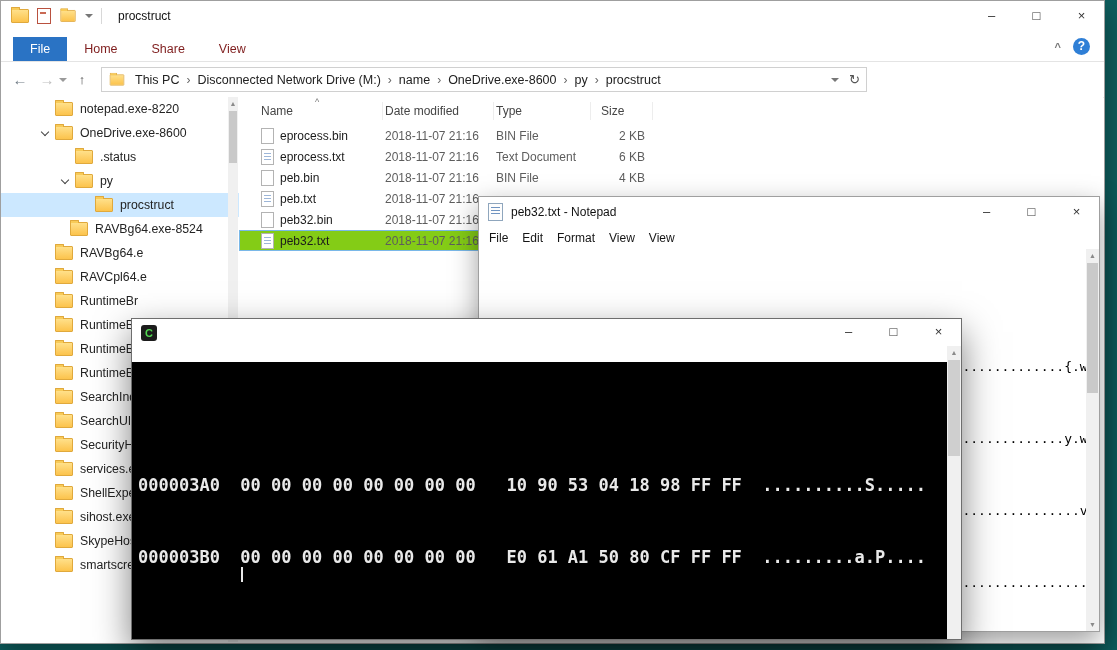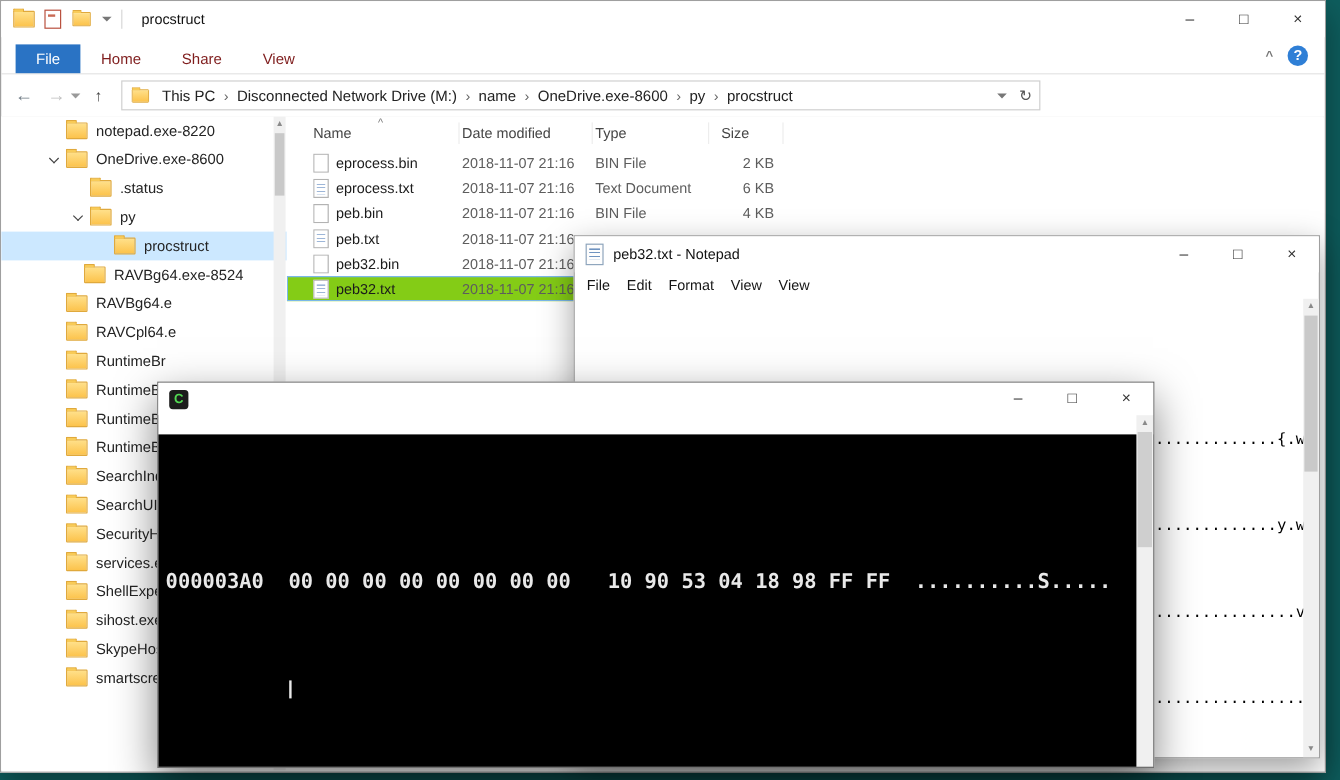--- a/index.html
+++ b/index.html
@@ -472,20 +472,21 @@
       <span class="wctl">□</span>
       <span class="wctl">×</span>
     </div>
   </div>
   <div class="termbody">
     <div>
       
     
         <div class="tline">000003A0  00 00 00 00 00 00 00 00   10 90 53 04 18 98 FF FF  ..........S.....</div>
       
+        <div class="tline">000003B0  00 00 00 00 00 00 00 00   E0 61 A1 50 80 CF FF FF  .........a.P....</div>
       
       
         
       
         
       
         
       
         
       

